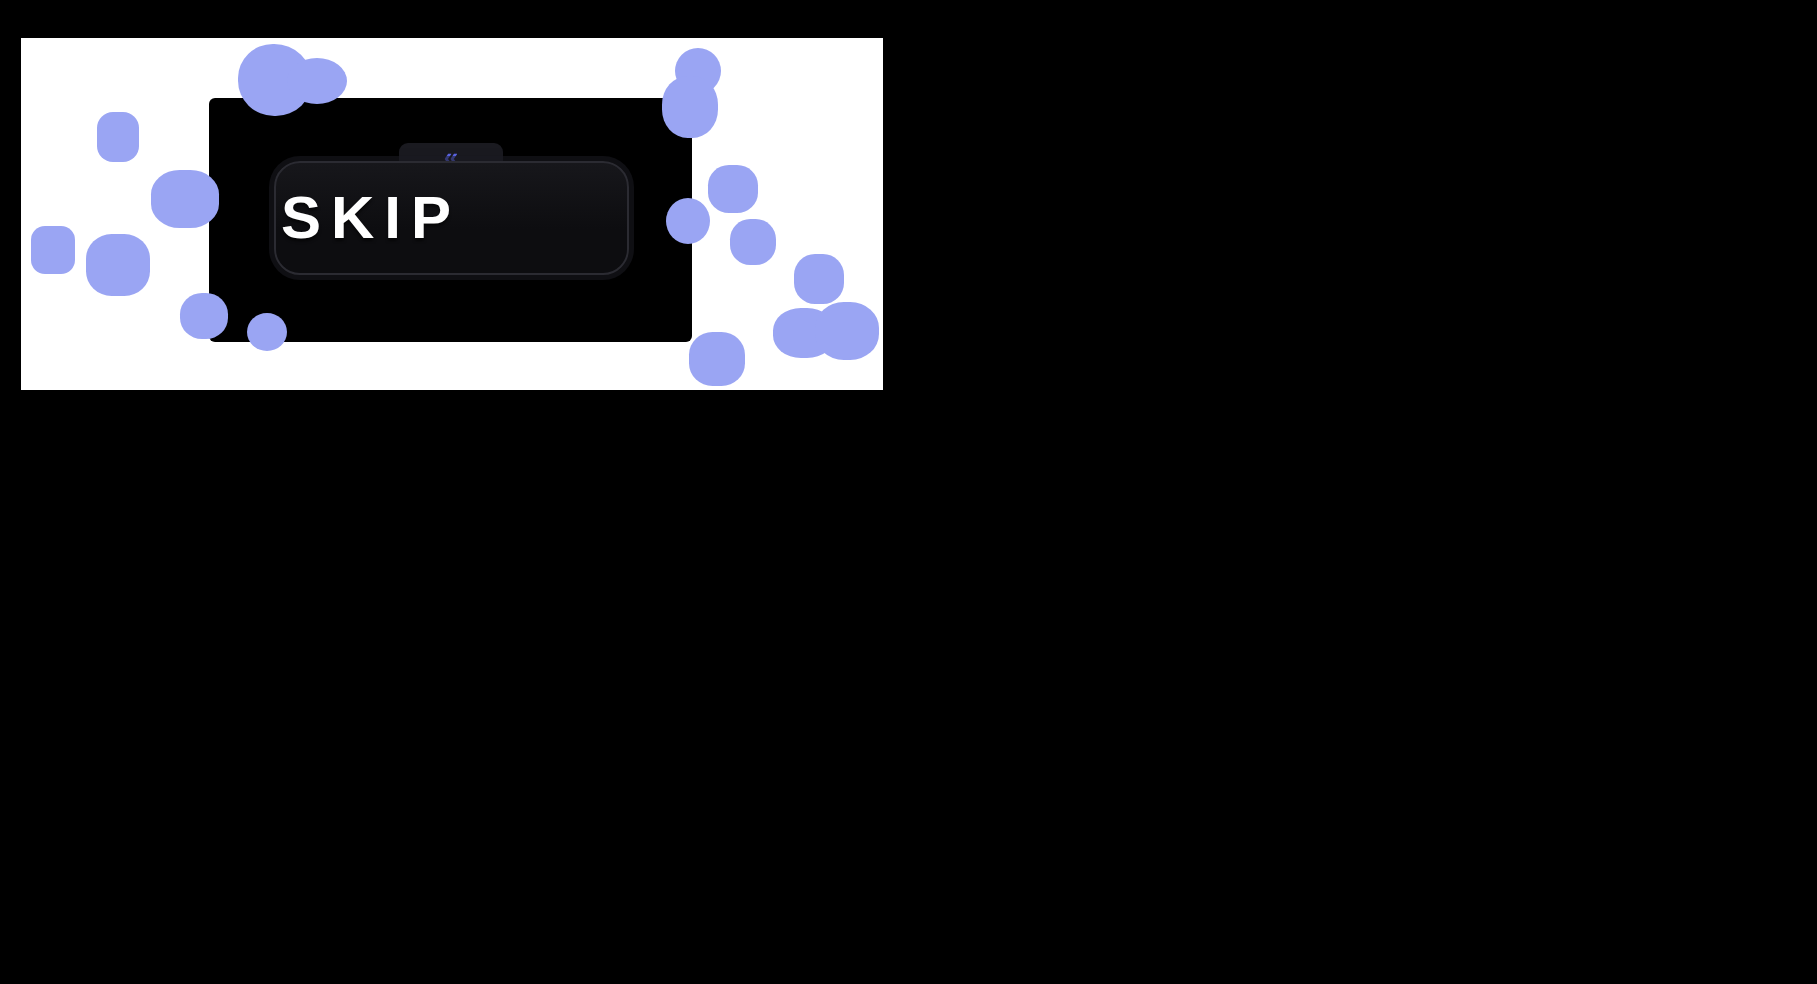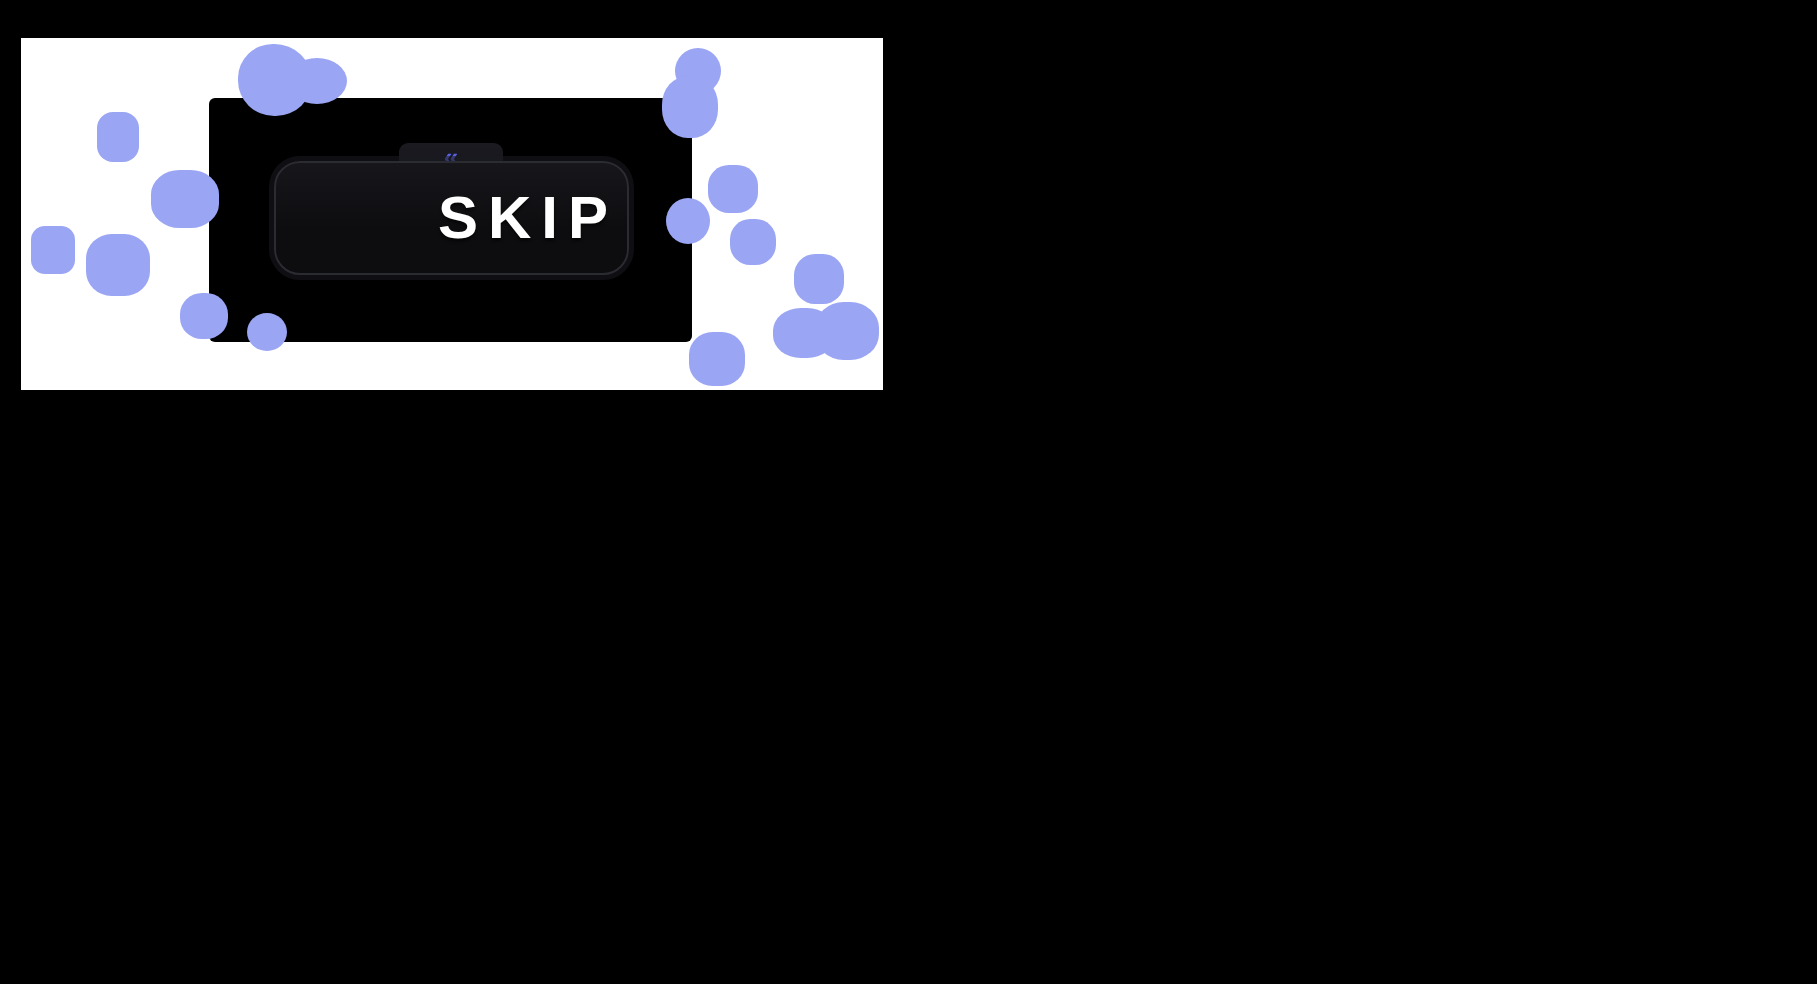--- a/index.html
+++ b/index.html
@@ -59,24 +59,24 @@
     left: 65px;
     top: 63px;
     width: 355px;
     height: 114px;
     background: linear-gradient(180deg, #17171b 0%, var(--button_bg, #0d0d10) 60%);
     border: 2px solid var(--button_border, #2b2b32);
     border-radius: 26px;
     box-shadow: 0 0 0 5px rgba(28, 28, 34, 0.55), 0 6px 16px rgba(0, 0, 0, 0.6);
     display: flex;
     align-items: center;
-    justify-content: flex-end;
+    justify-content: flex-start;
     z-index: 2;
     cursor: pointer;
-    padding: 14px;
+    padding: 0;
   }
   .skip-label {
     color: var(--skip_text, #ffffff);
     font-size: 60px;
     font-weight: 800;
     letter-spacing: 10px;
     line-height: 1;
     transform: translateX(5px);
     text-shadow: 0 3px 3px rgba(0, 0, 0, 0.55);
   }

